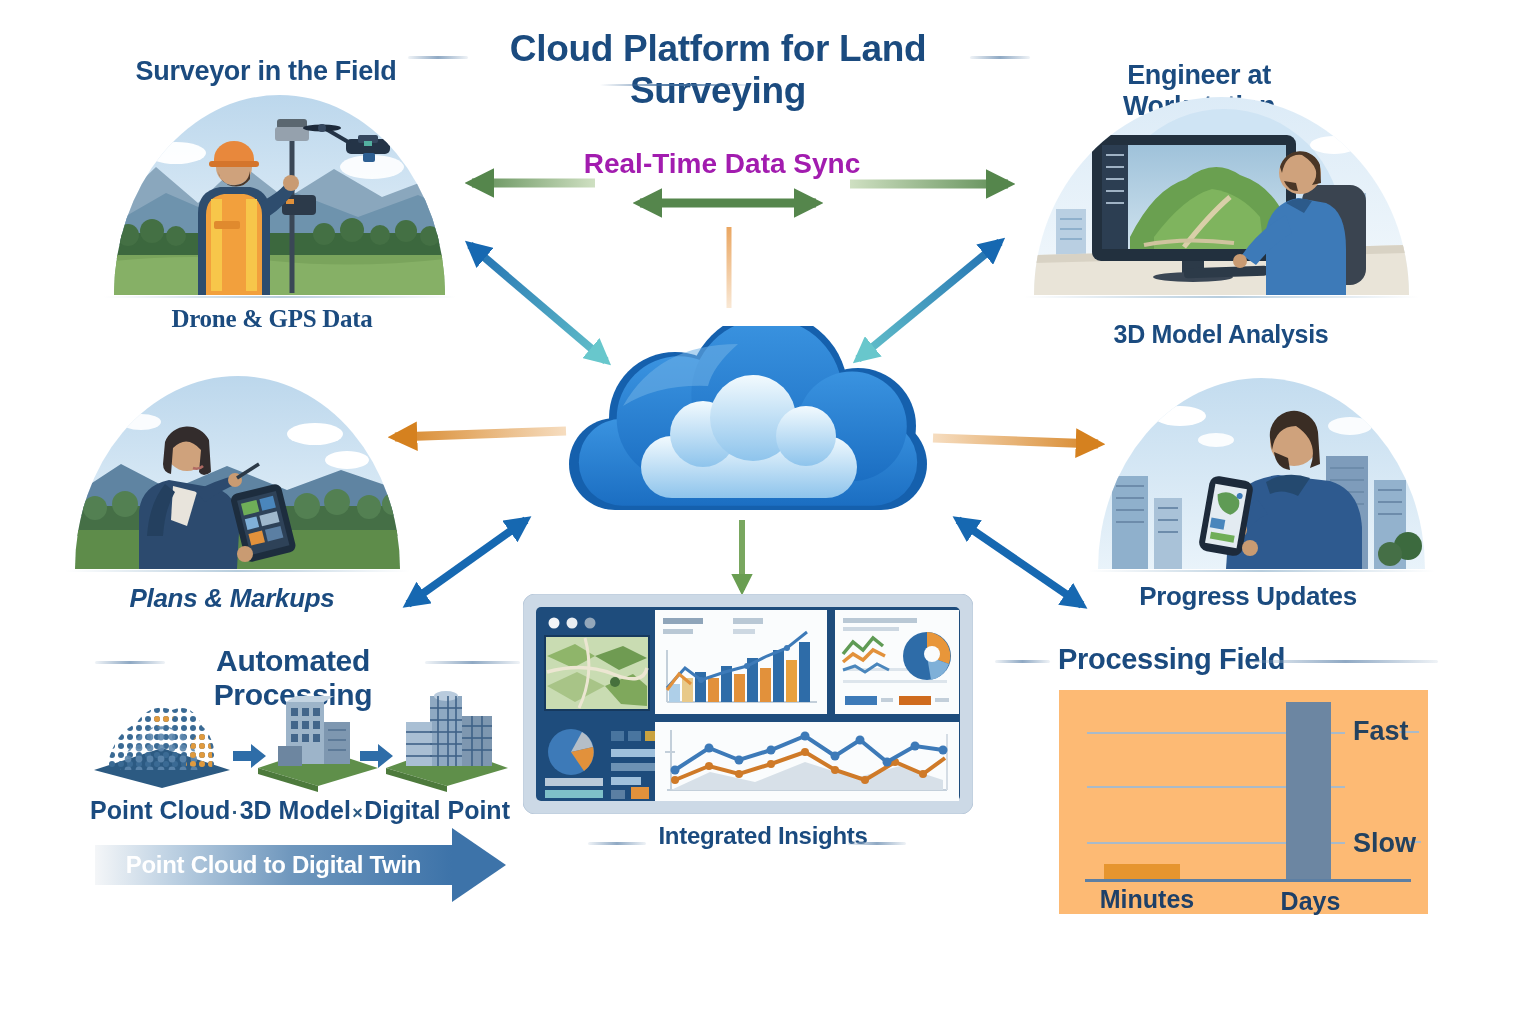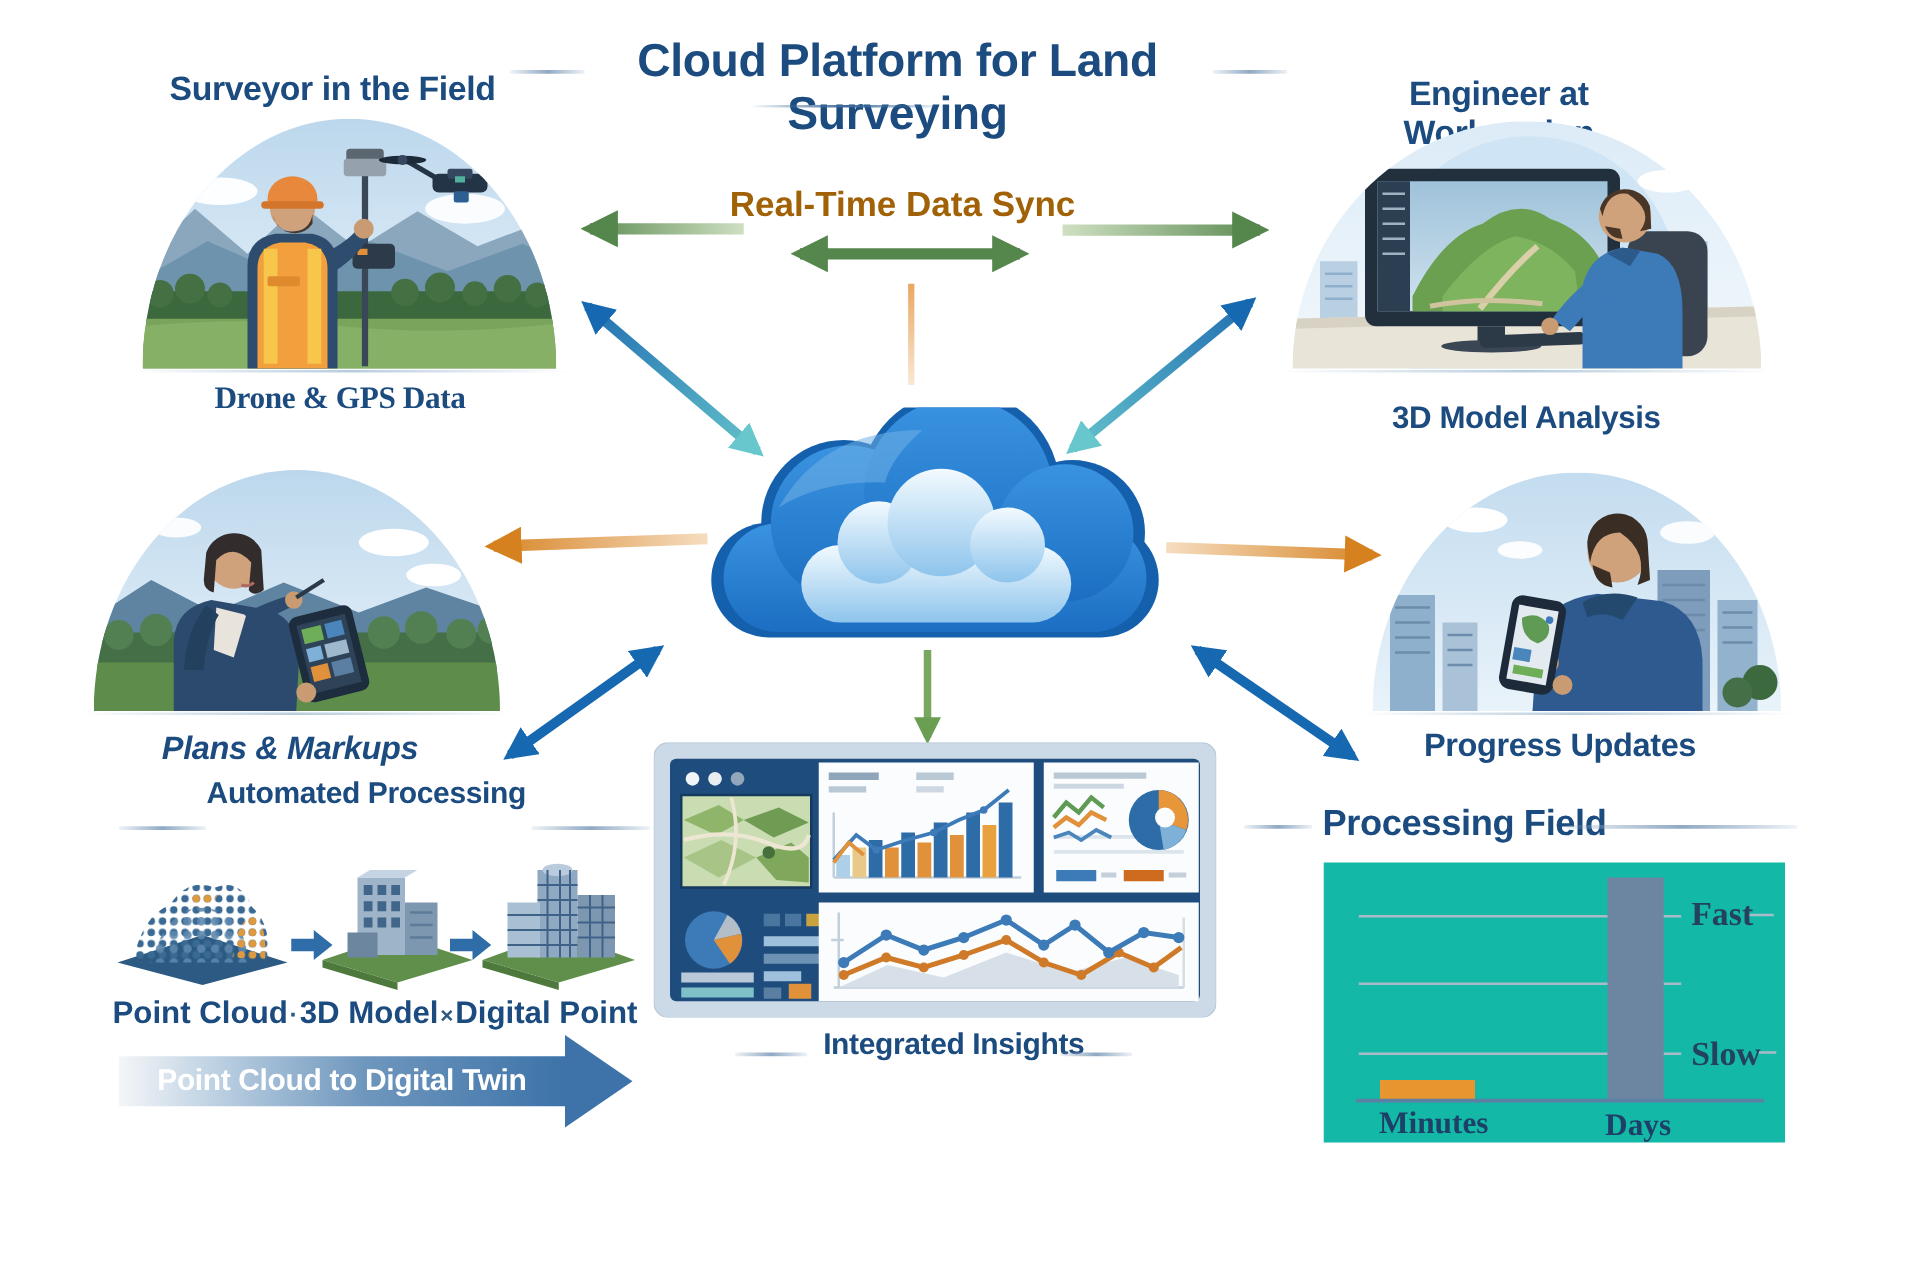--- a/index.html
+++ b/index.html
@@ -11,37 +11,37 @@
   .dash{height:3px;background:linear-gradient(to right,rgba(150,175,200,.15),#8fa9c4,rgba(150,175,200,.15));border-radius:2px;}
   .dome{border-radius:50% 50% 0 0 / 100% 100% 0 0;overflow:hidden;}
   .dome svg{display:block;}
   .baseline{height:2px;background:linear-gradient(to right,rgba(170,195,215,0),#b7cddd,rgba(170,195,215,0));}
   #arrow-layer{left:0;top:0;pointer-events:none;}
   .banner-body{background:linear-gradient(to right,#f4f6f8,#bcd0e2 22%,#6f97bd 55%,#3d73a9);
                display:flex;align-items:center;justify-content:center;}
   .banner-text{color:#ffffff;font-weight:bold;font-size:24px;letter-spacing:-0.3px;}
   .banner-head{width:0;height:0;border-top:37px solid transparent;border-bottom:37px solid transparent;
                border-left:54px solid #3d73a9;}
-  .ptpanel{background:#14b8a6;font-family:Liberation Serif, serif;}
+  .ptpanel{background:#fdba74;}
   .gridline{height:2px;background:#a9bac9;}
   .axisline{height:3px;background:#5d7fa3;}
   .bar{position:absolute;}
   .annot{font-weight:bold;color:#24425f;font-size:27px;}
   .catlab{font-weight:bold;color:#1e4068;font-size:25px;text-align:center;}
   .steplab{font-weight:bold;color:#1b4b7f;font-size:25px;white-space:nowrap;}
 </style>
 </head>
 <body>
 
 <div class="abs dash" style="left:408px;top:56px;width:60px;"></div>
 <div class="abs hd t-center" style="left:468px;top:28px;width:500px;font-size:37px;">Cloud Platform for Land Surveying</div>
 <div class="abs dash" style="left:970px;top:56px;width:60px;"></div>
 <div class="abs" style="left:600px;top:84px;width:156px;height:2px;background:linear-gradient(to right,rgba(60,100,150,0),#3d6a9a,rgba(60,100,150,0));"></div>
 
-<div class="abs t-center" style="left:572px;top:148px;width:300px;font-size:28px;font-weight:bold;color:#a16207;">Real-Time Data Sync</div>
+<div class="abs t-center" style="left:572px;top:148px;width:300px;font-size:28px;font-weight:bold;color:#a21caf;">Real-Time Data Sync</div>
 
 <svg id="arrow-layer" class="abs" width="1536" height="1024" viewBox="0 0 1536 1024">
   <defs>
     <marker id="mGreen" viewBox="0 0 10 10" refX="7.5" refY="5" markerWidth="3.3" markerHeight="3.3" orient="auto-start-reverse">
         <path d="M0,0L10,5L0,10z" fill="#55864c"></path>
       </marker>
     <marker id="mLGreen" viewBox="0 0 10 10" refX="7.5" refY="5" markerWidth="3.6" markerHeight="3.6" orient="auto-start-reverse">
         <path d="M0,0L10,5L0,10z" fill="#6a9e52"></path>
       </marker>
     <marker id="mBlue" viewBox="0 0 10 10" refX="7.5" refY="5" markerWidth="3.3" markerHeight="3.3" orient="auto-start-reverse">
@@ -353,21 +353,21 @@
         <circle cx="138" cy="116" r="3" fill="#3d7ab8"></circle>
       </g>
       <circle cx="152" cy="170" r="8" fill="#c99b72"></circle>
     </g>
   </svg>
 </div>
 <div class="abs baseline" style="left:1088px;top:570px;width:347px;"></div>
 <div class="abs hd t-center" style="left:1098px;top:581px;width:300px;font-size:26px;">Progress Updates</div>
 
 <div class="abs dash" style="left:95px;top:661px;width:70px;"></div>
-<div class="abs hd t-center" style="left:163px;top:621px;width:260px;font-size:24px;">Automated Processing</div>
+<div class="abs hd t-center" style="left:163px;top:644px;width:260px;font-size:30px;">Automated Processing</div>
 <div class="abs dash" style="left:425px;top:661px;width:95px;"></div>
 
 <svg class="abs" style="left:90px;top:688px;" width="420" height="105" viewBox="0 0 420 105">
   <defs>
     <pattern id="pcBlue" width="9" height="9" patternUnits="userSpaceOnUse">
         <circle cx="4" cy="4" r="3" fill="#3a6a94"></circle>
       </pattern>
     <pattern id="pcBlue2" width="11" height="11" patternUnits="userSpaceOnUse">
         <circle cx="5" cy="5" r="3.4" fill="#5d87ad"></circle>
       </pattern>

